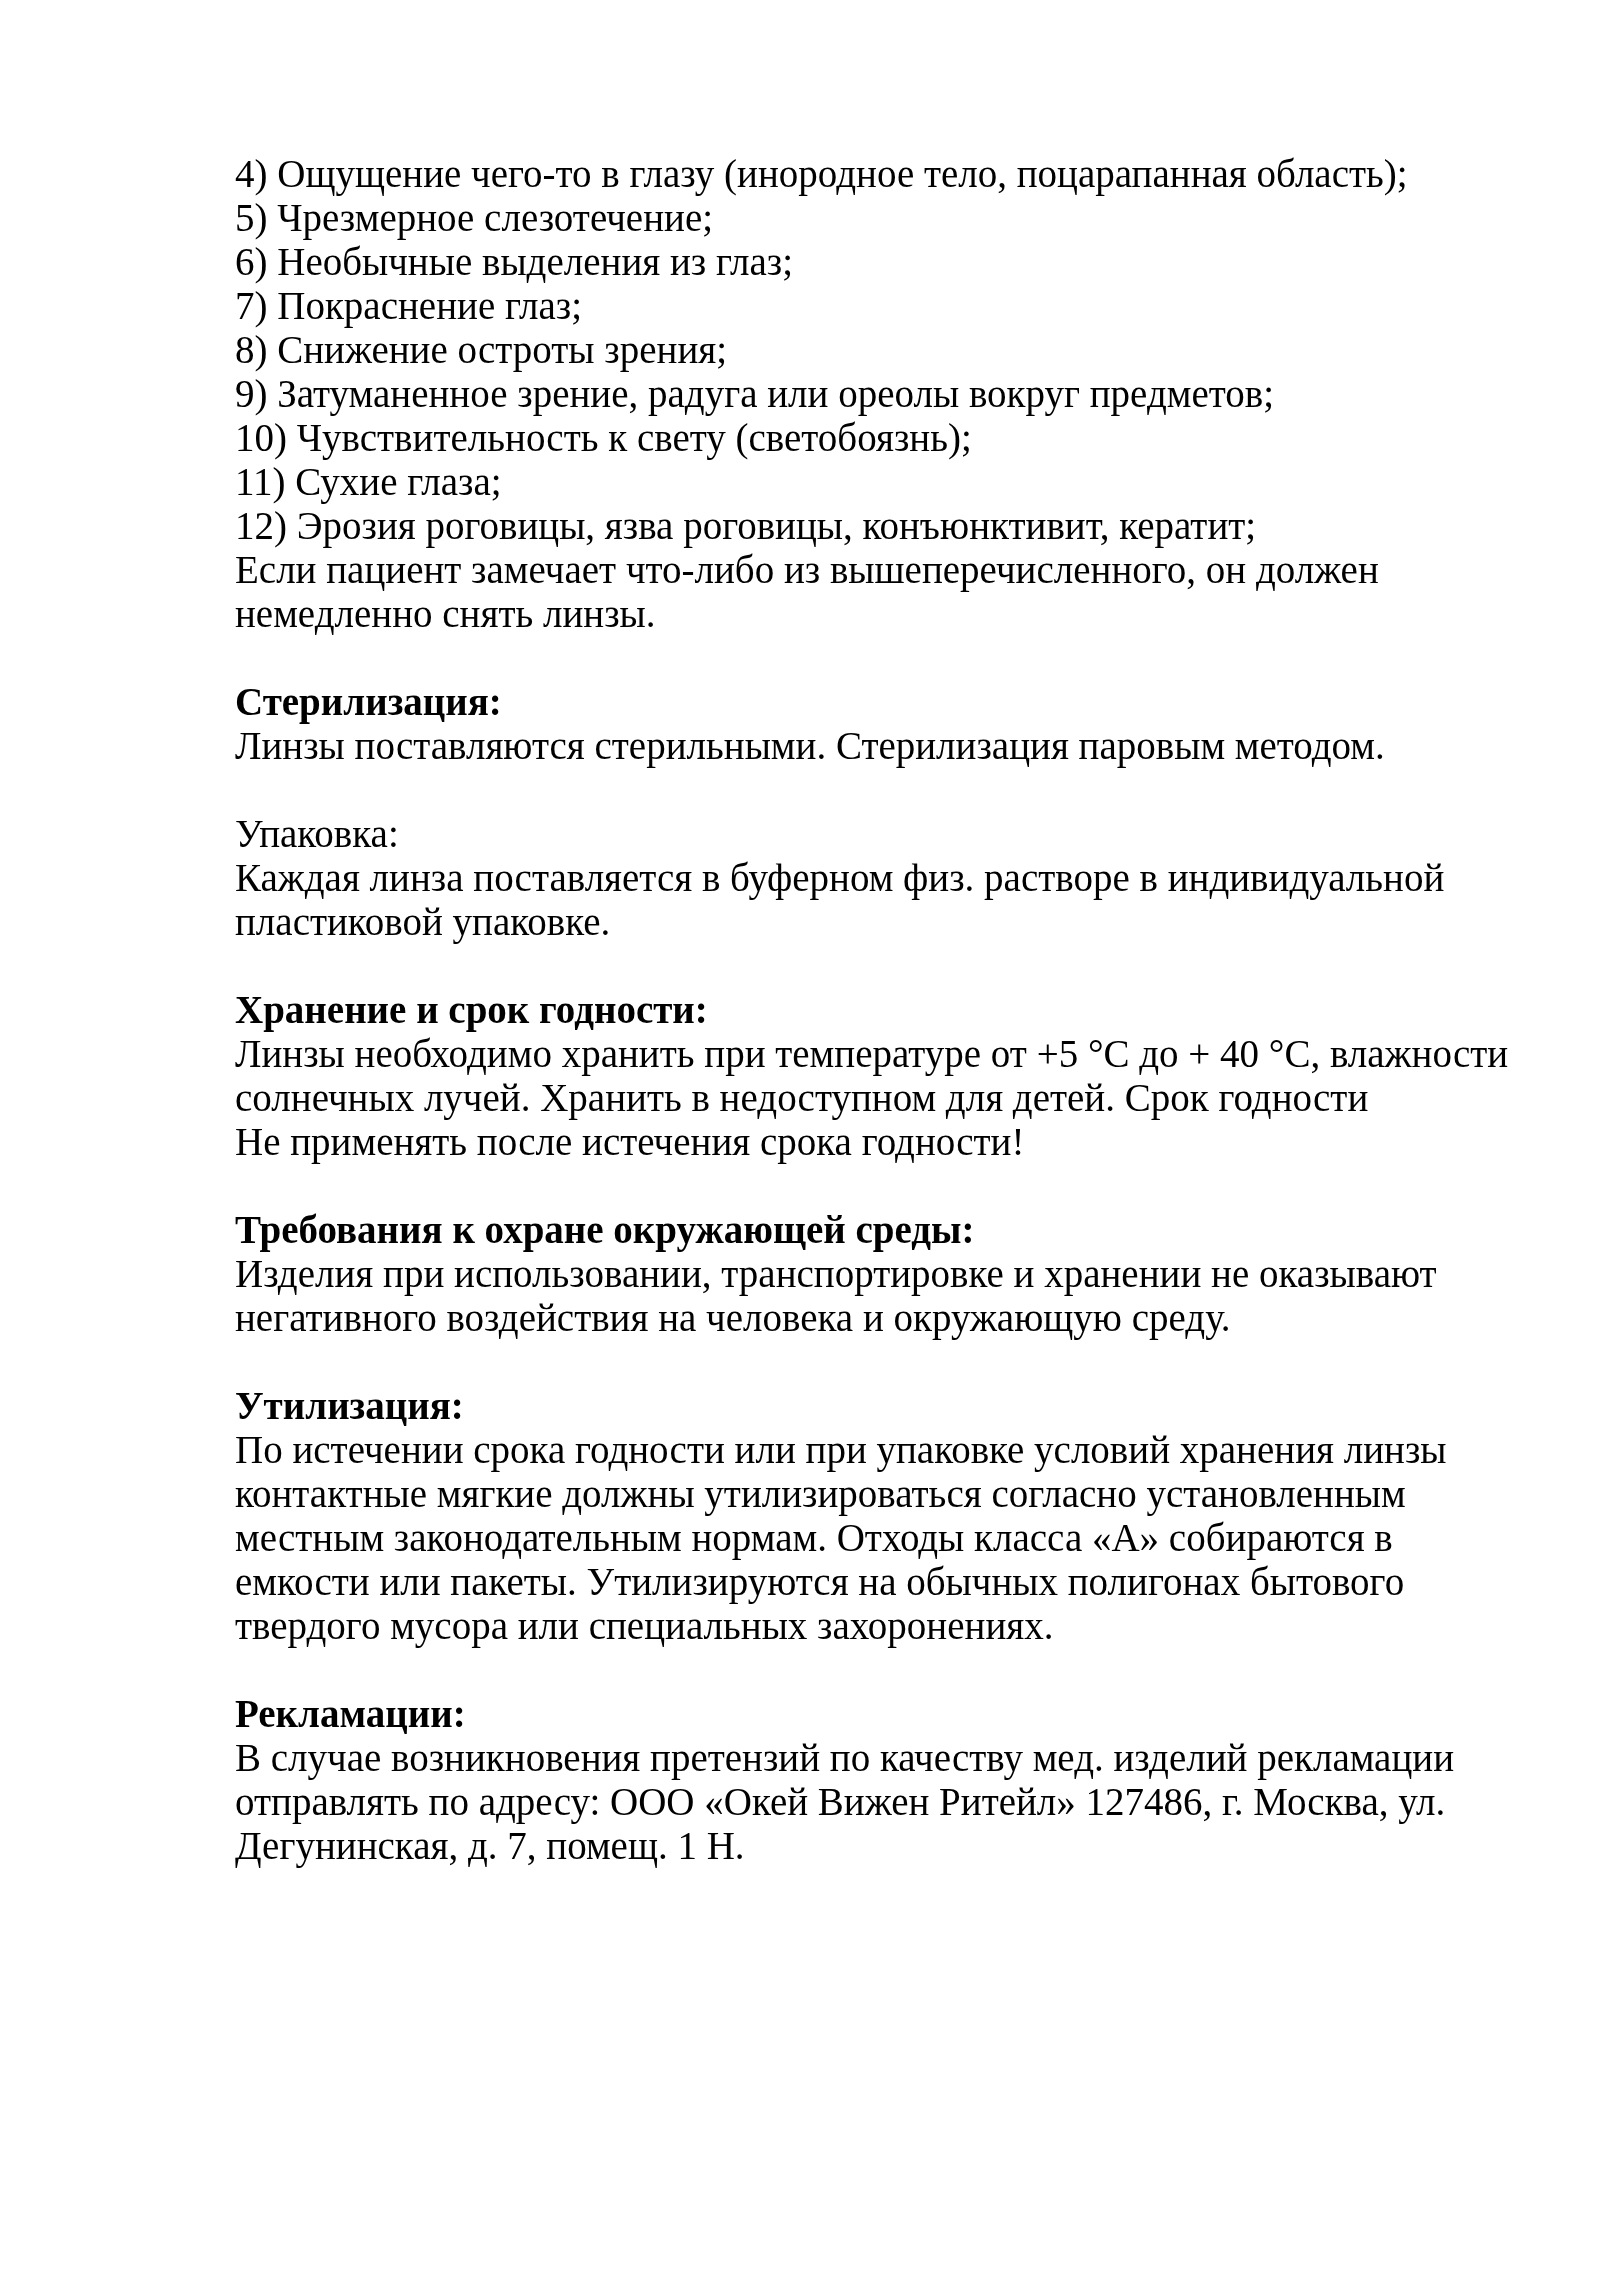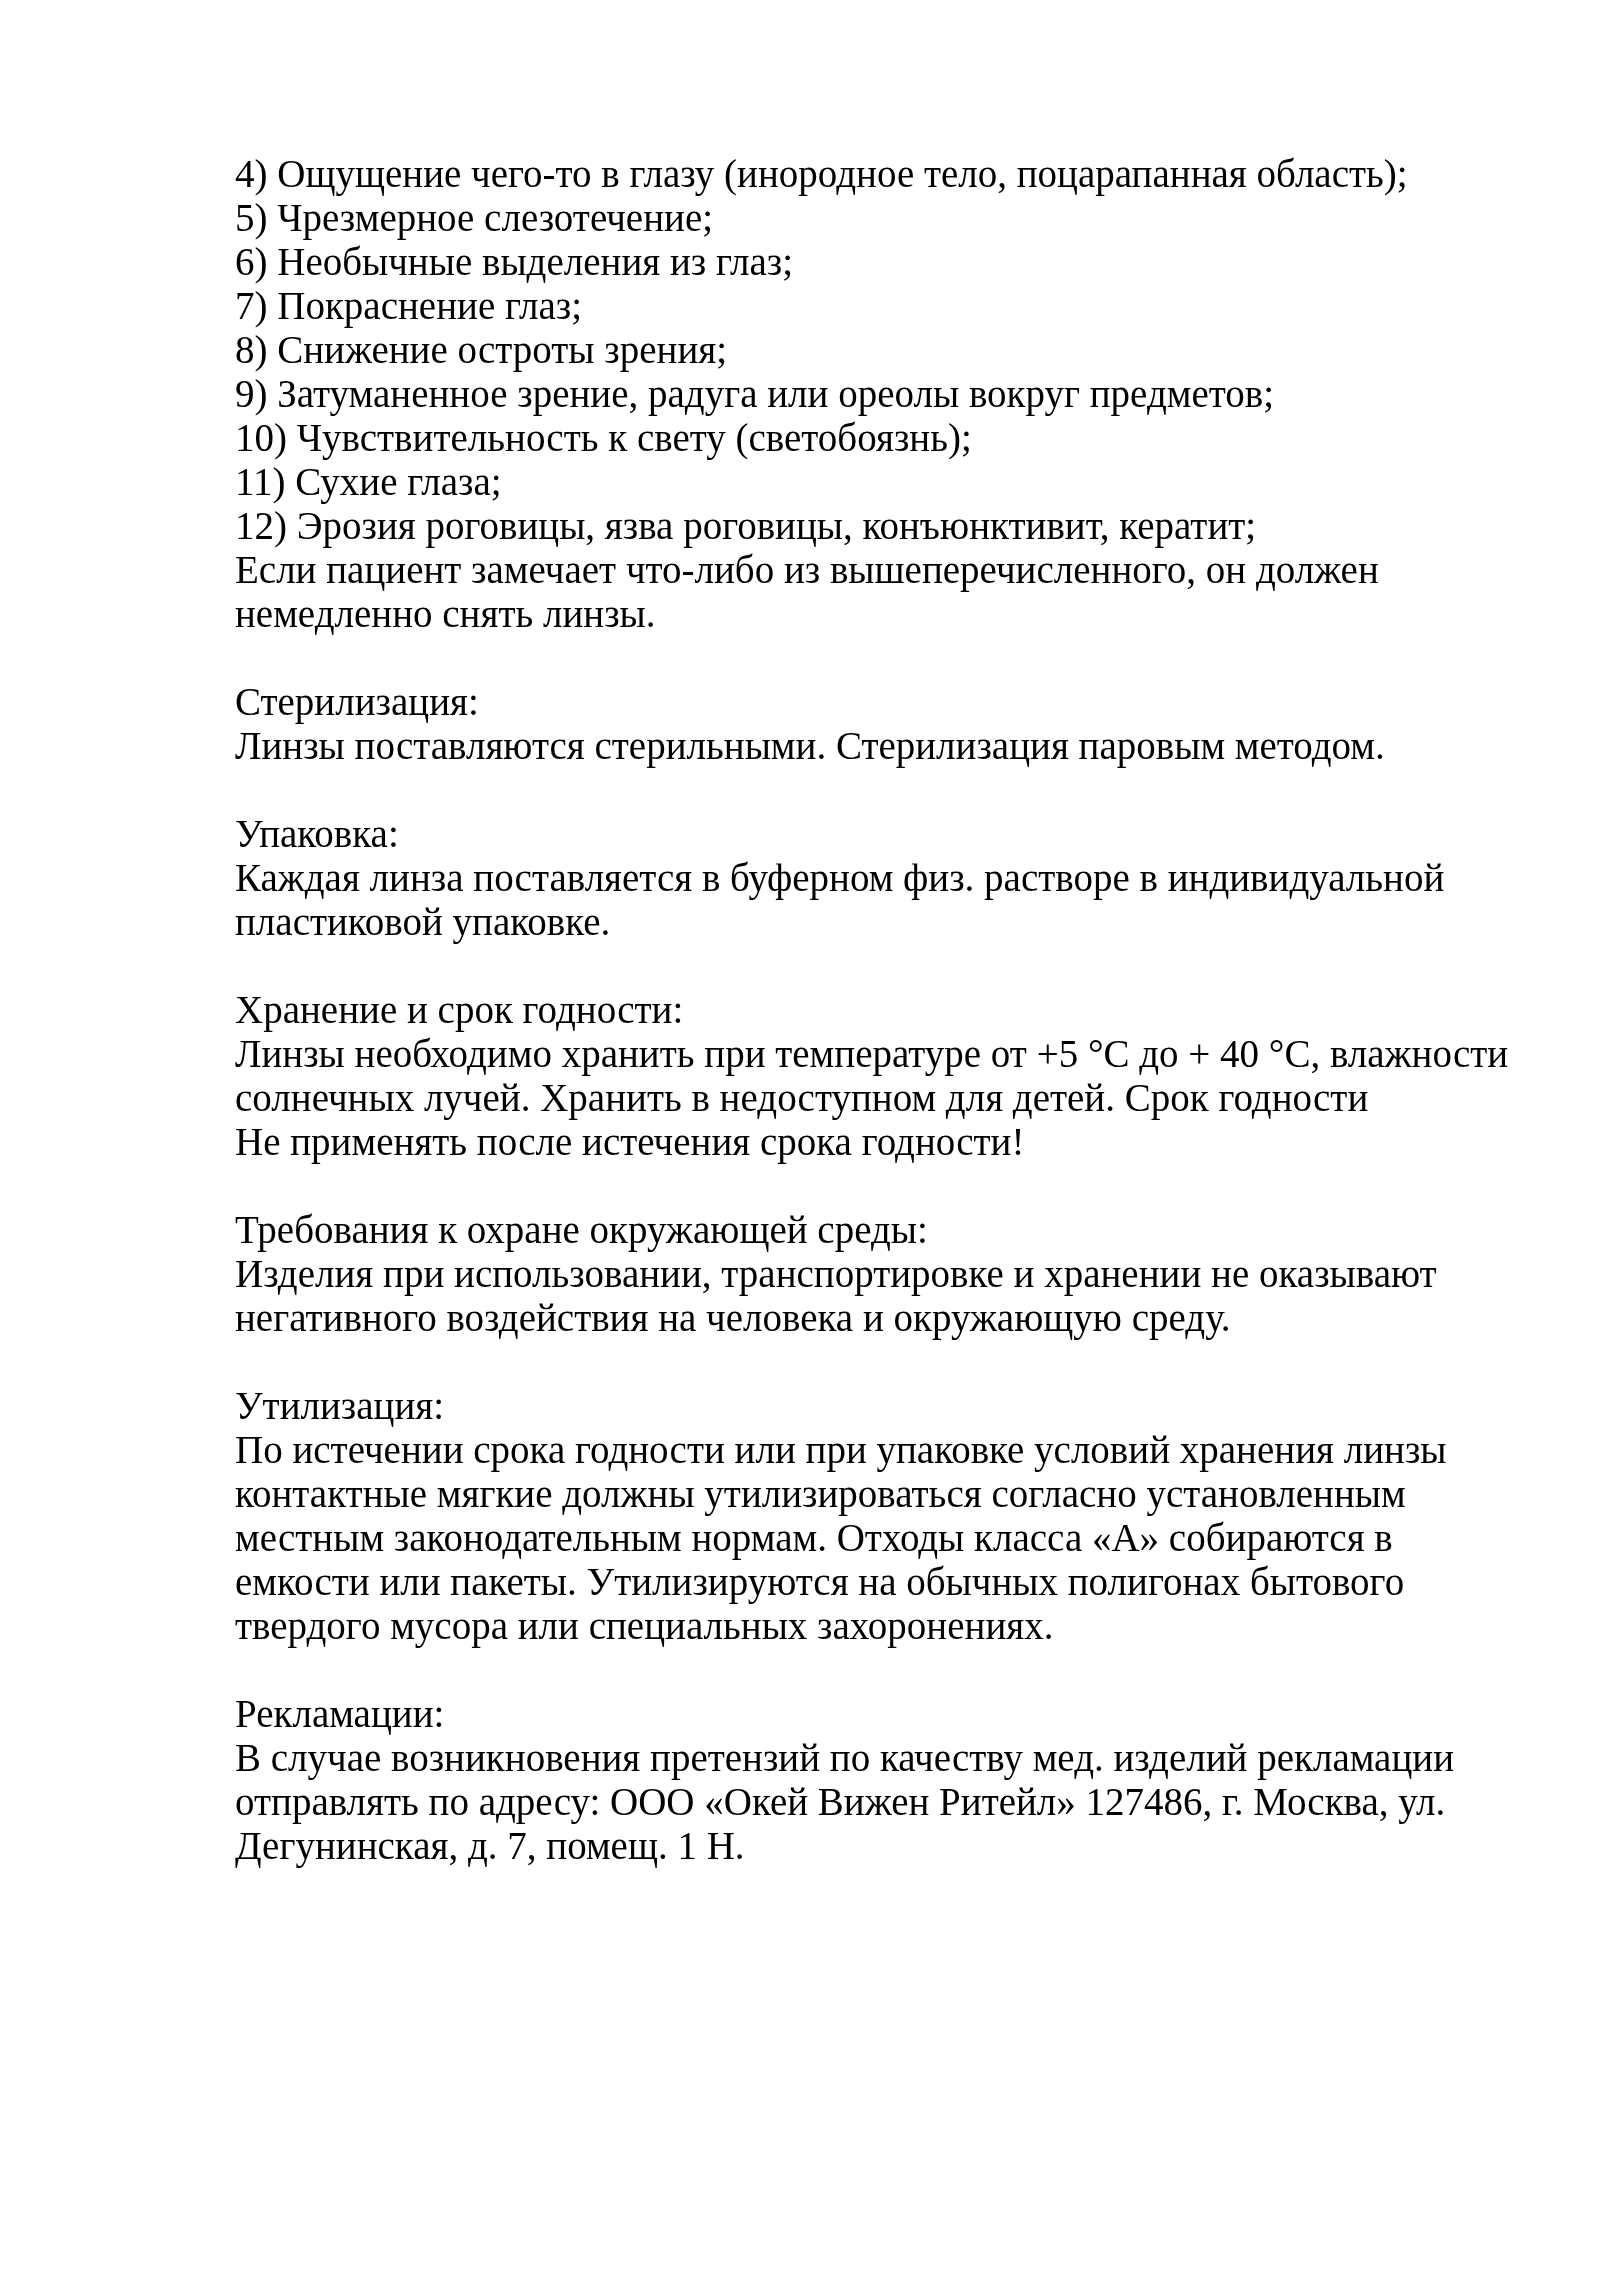--- a/index.html
+++ b/index.html
@@ -24,21 +24,21 @@
     top: 152px;
     left: 227px;
     right: 108px;
     margin-left: 8px;
   }
   .line {
     white-space: nowrap;
     height: 44px;
   }
   .heading-bold {
-    font-weight: normal;
+    font-weight: bold;
   }
   .gap {
     height: 44px;
   }
 </style>
 </head>
 <body>
 
 <div class="page">
   <div class="content">

